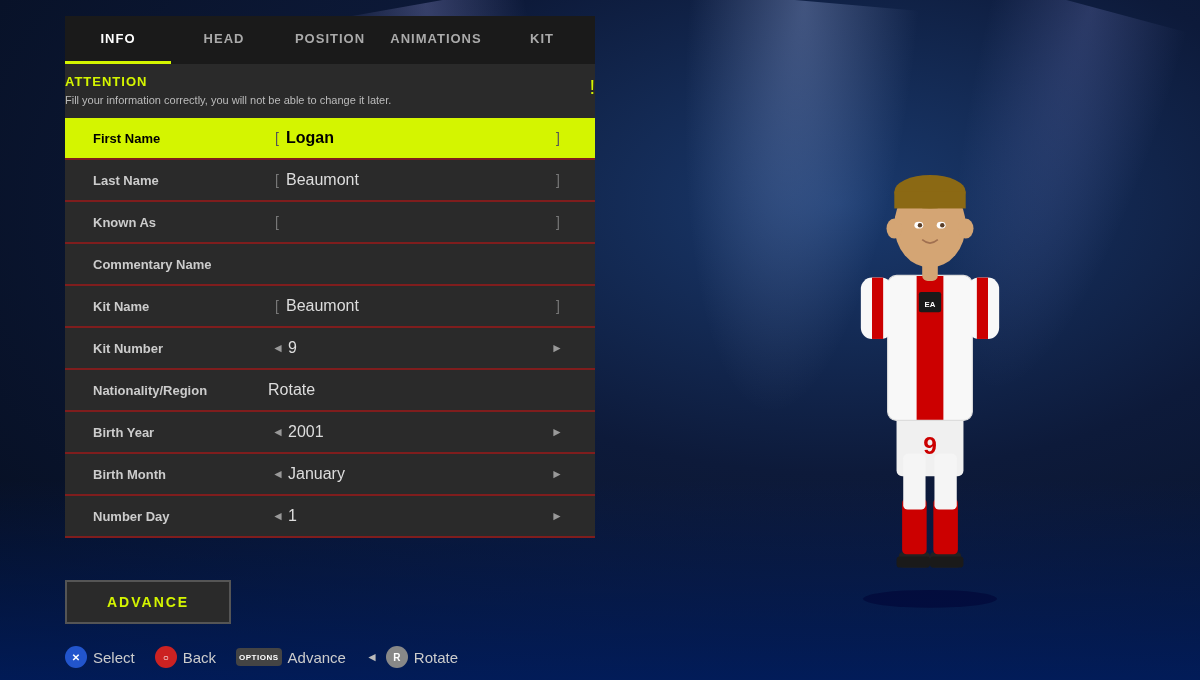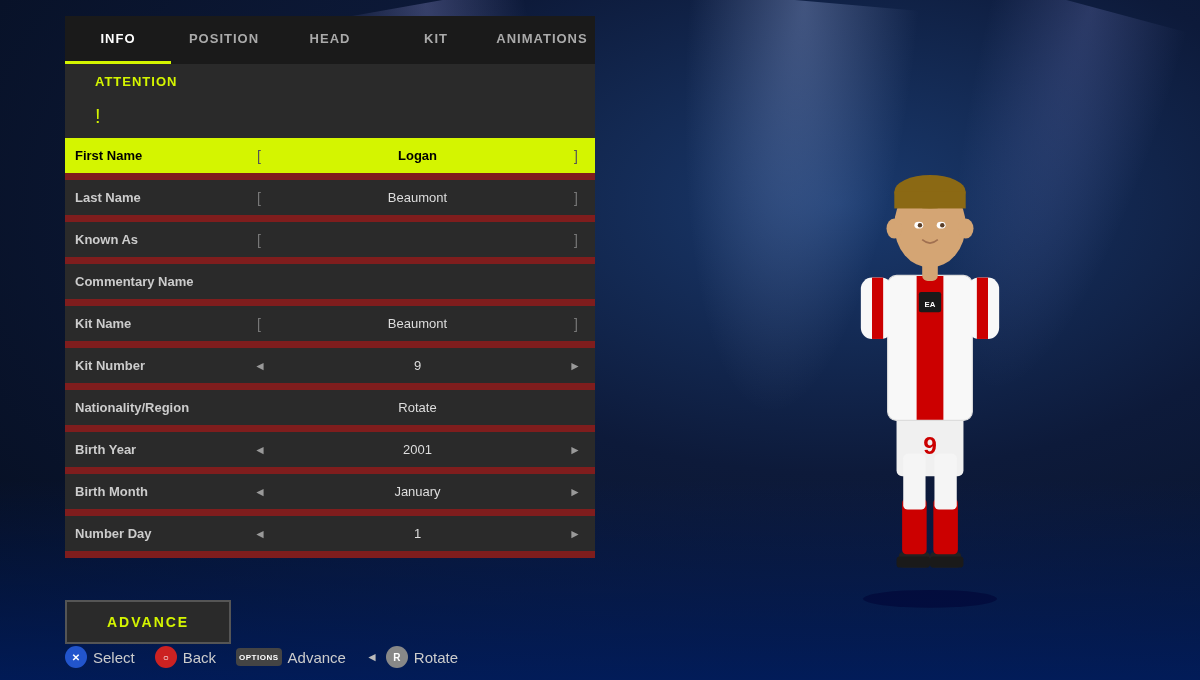--- a/index.html
+++ b/index.html
@@ -117,25 +117,24 @@
     .tab.active {
       color: #ffffff;
       background: #1a1a1a;
       border-bottom: 3px solid #d4f500;
       position: relative;
     }
 
     
     .attention-box {
       background: #2a2a2a;
-      padding: 10px 30px;
+      padding: 10px 0;
       display: flex;
       align-items: flex-start;
       gap: 10px;
-      flex-direction: column;
     }
 
     .attention-content {
       flex: 1;
     }
 
     .attention-title {
       color: #d4f500;
       font-size: 13px;
       font-weight: bold;
@@ -157,22 +156,22 @@
 
     .field-label {
       font-weight: bold;
       font-size: 13px;
       width: 160px;
     }
 
     .form-row-div {
       display: flex;
       align-items: center;
-      padding: 9px 10px;
-      border-bottom: 7px solid #7f1d1d;
+      padding: 9px 28px;
+      border-bottom: 2px solid #7f1d1d;
       background: #2a2a2a;
       min-height: 42px;
     }
 
     .form-row-div.active-row {
       background: #d4f500;
     }
 
     .form-row-div.active-row .field-label { color: #000; font-weight: bold; }
     .form-row-div.active-row .bracket { color: #555; }
@@ -188,22 +187,21 @@
 
     .bracket {
       color: #777;
       font-size: 14px;
       width: 18px;
       text-align: center;
     }
 
     .val-text {
       flex: 1;
-      text-align: center;
-      font-size: 13px;
+      font-size: 16px;
       color: #ddd;
     }
 
     .arrow-btn {
       color: #999;
       font-size: 12px;
       width: 20px;
       text-align: center;
       cursor: pointer;
     }
@@ -345,29 +343,31 @@
     <ellipse cx="68" cy="178" rx="7" ry="9" fill="#d4a574"></ellipse>
 
     <ellipse cx="132" cy="178" rx="7" ry="9" fill="#d4a574"></ellipse>
   </svg>
 </div>
 
 <div class="ui-panel">
 
   <div class="tab-bar">
     <div class="tab active">INFO</div>
+    <div class="tab">HEAD</div>
     <div class="tab">POSITION</div>
-    <div class="tab">HEAD</div>
+    <div class="tab">ANIMATIONS</div>
     <div class="tab">KIT</div>
-    <div class="tab">ANIMATIONS</div>
   </div>
 
   <div class="attention-box">
     <div class="attention-content">
       <div class="attention-title">ATTENTION</div>
+      <div class="attention-text">Fill your information correctly, you will not be able to
+change it later.</div>
     </div>
     <div class="attention-icon">!</div>
   </div>
 
   <div>
 
     <div class="form-row-div active-row">
       <span class="field-label">First Name</span>
       <span class="bracket">[</span>
       <span class="val-text">Logan</span>

